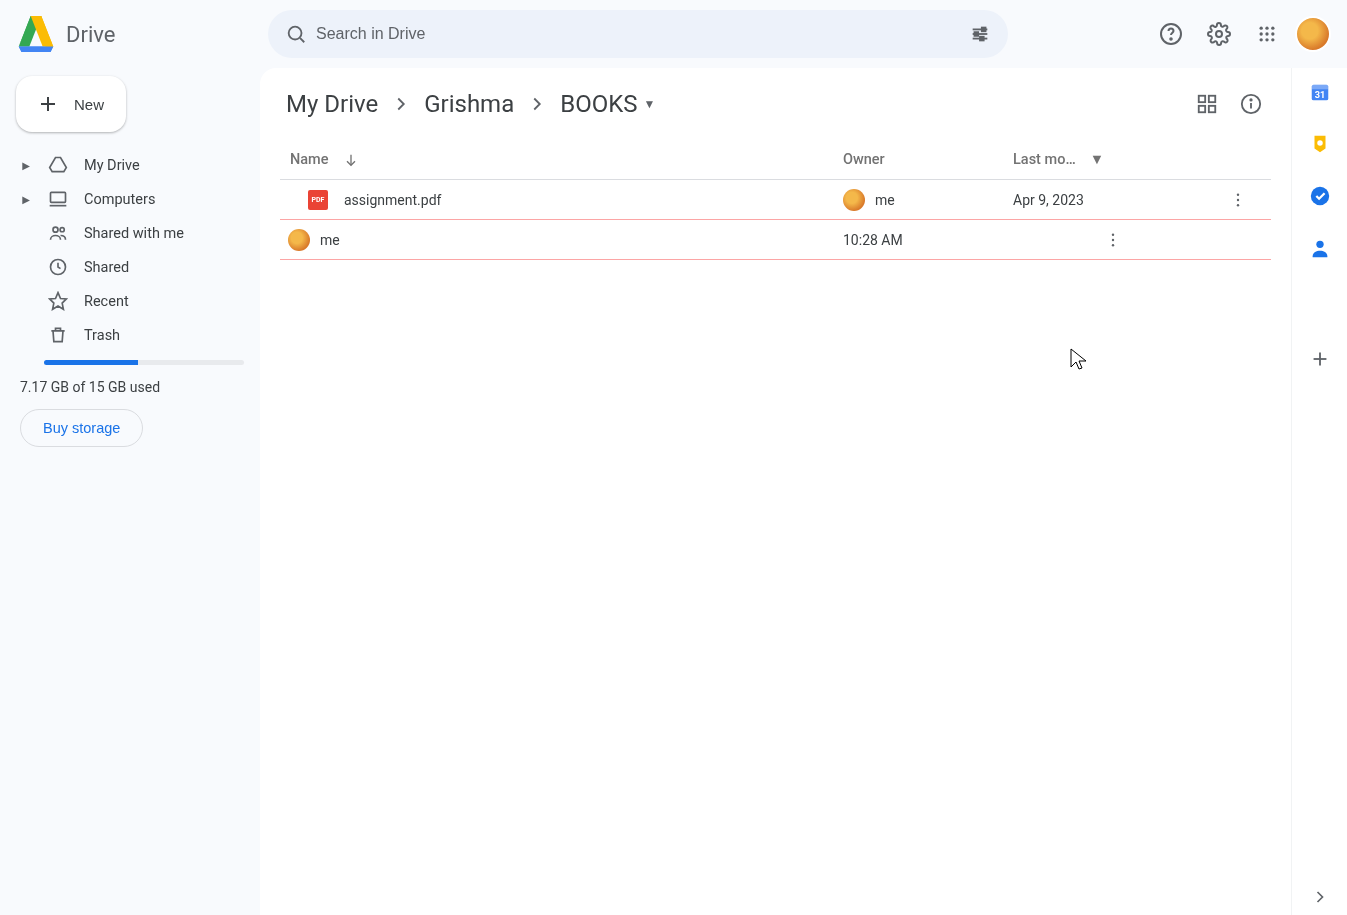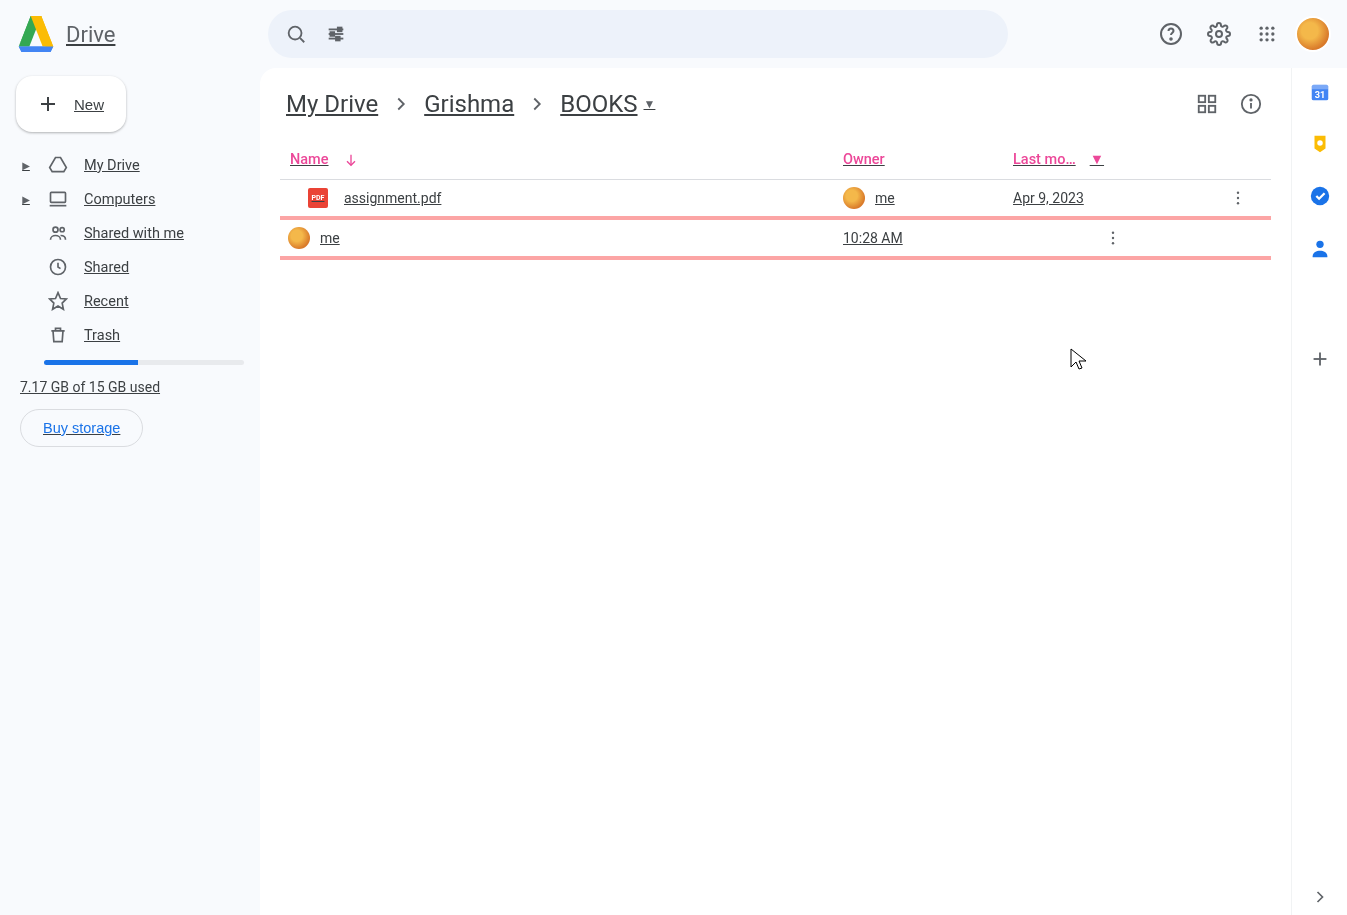--- a/index.html
+++ b/index.html
@@ -10,21 +10,20 @@
     color: #3c4043;
     font-size: 14px;
     overflow: hidden;
   }
   .app {
     display: grid;
     grid-template-columns: 260px 1fr 56px;
     grid-template-rows: 68px 1fr;
     width: 1347px;
     height: 915px;
-    text-decoration: underline;
   }
   
   .header {
     grid-column: 1 / 4;
     display: flex;
     align-items: center;
     padding: 8px 16px;
     gap: 8px;
   }
   .logo-area {
@@ -190,28 +189,28 @@
   .table-header, .table-row {
     display: grid;
     grid-template-columns: 1fr 170px 200px 50px;
     align-items: center;
     padding: 0 8px;
   }
   .table-header {
     height: 40px;
     border-bottom: 1px solid #dadce0;
     font-weight: 500;
-    color: #ec4899;
+    color: #737373;
     font-size: 14.5px;
   }
   .col-name-header { display:flex; align-items:center; gap:14px; padding-left:2px;}
   .col-lastmod-header { display:flex; align-items:center; gap:14px; }
   .table-row {
     height: 40px;
-    border-bottom: 4px solid #fca5a5;
+    border-bottom: 1px solid #fca5a5;
     font-size: 14px;
     color: #3c4043;
   }
   .cell-name { display:flex; align-items:center; gap:16px; padding-left:20px;}
   .file-icon {
     width: 20px; height: 20px;
     display:flex; align-items:center; justify-content:center;
     border-radius: 2px;
     font-size: 7px;
     color: #fff;
@@ -281,20 +280,21 @@
       </span>
       <span class="title">Drive</span>
     </div>
     <div class="search-bar">
       <span class="search-btn">
         <svg width="22" height="22" viewBox="0 0 24 24" fill="none" stroke="currentColor" stroke-width="2">
             <circle cx="11" cy="11" r="7"></circle>
             <line x1="21" y1="21" x2="16.5" y2="16.5"></line>
           </svg>
       </span>
+      <input type="text" placeholder="Search in Drive" style="">
       <span class="tune-btn">
         <svg width="22" height="22" viewBox="0 0 24 24" fill="none" stroke="currentColor" stroke-width="2">
           <line x1="4" y1="7" x2="20" y2="7"></line>
             <line x1="4" y1="12" x2="20" y2="12"></line>
             <line x1="4" y1="17" x2="20" y2="17"></line>
           <rect x="14" y="5" width="4" height="4" fill="#5f6368"></rect>
             <rect x="6" y="10" width="4" height="4" fill="#5f6368"></rect>
             <rect x="12" y="15" width="4" height="4" fill="#5f6368"></rect>
         </svg>
       </span>

